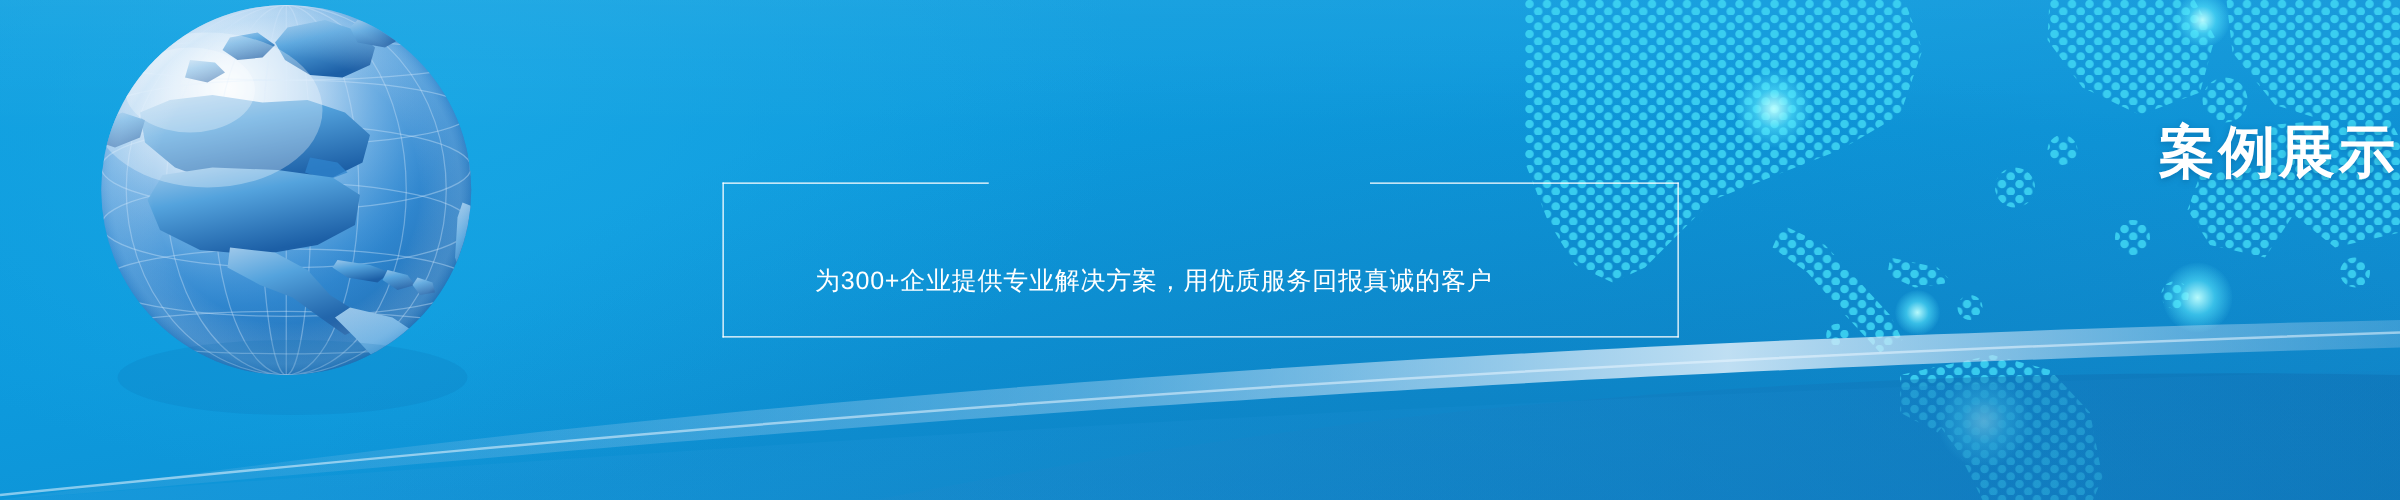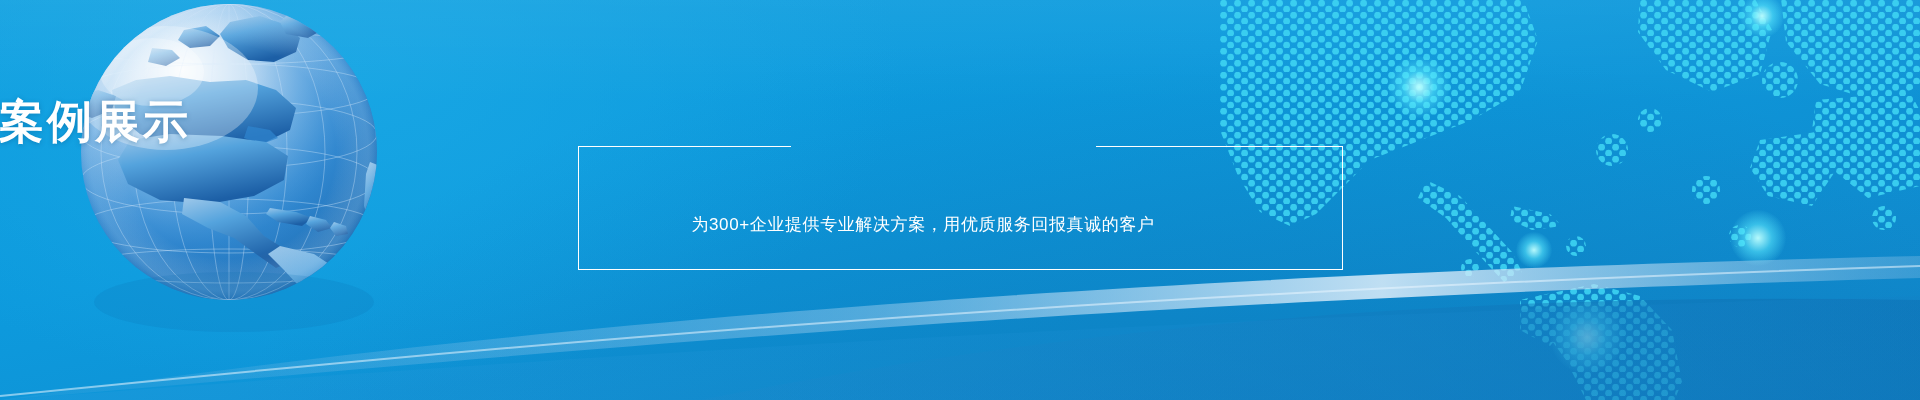--- a/index.html
+++ b/index.html
@@ -61,37 +61,37 @@
   .edge-bottom { left: 0;    bottom: 0; width: 765px; height: 1px; }
   .edge-top-l  { left: 0;    top: 0;   width: 213px; height: 1px; }
   .edge-top-r  { right: 0;   top: 0;   width: 247px; height: 1px; }
 
   
   .headline {
     position: absolute;
     left: 0;
     top: 93px;
     width: 1920px;
-    text-align: left;
+    text-align: right;
     color: #ffffff;
     font-size: 45px;
     font-weight: bold;
     letter-spacing: 3px;
     line-height: 58px;
     text-shadow: 0 1px 5px rgba(4,72,124,0.35);
     white-space: nowrap;
   }
   .subline {
     position: absolute;
     left: 0;
     top: 213px;
     width: 1848px;
     text-align: center;
     color: #ffffff;
-    font-size: 17px;
+    font-size: 20px;
     font-weight: normal;
     letter-spacing: 0.6px;
     line-height: 24px;
     white-space: nowrap;
   }
   .headline, .subline { transform: translateX(-1px); }
 </style>
 </head>
 <body>
 

